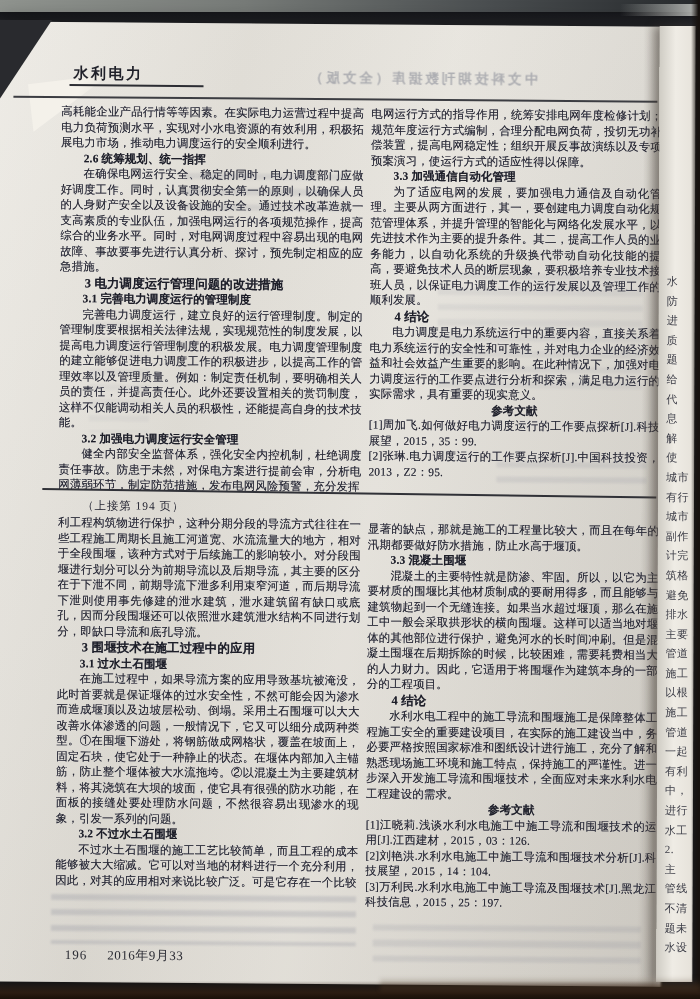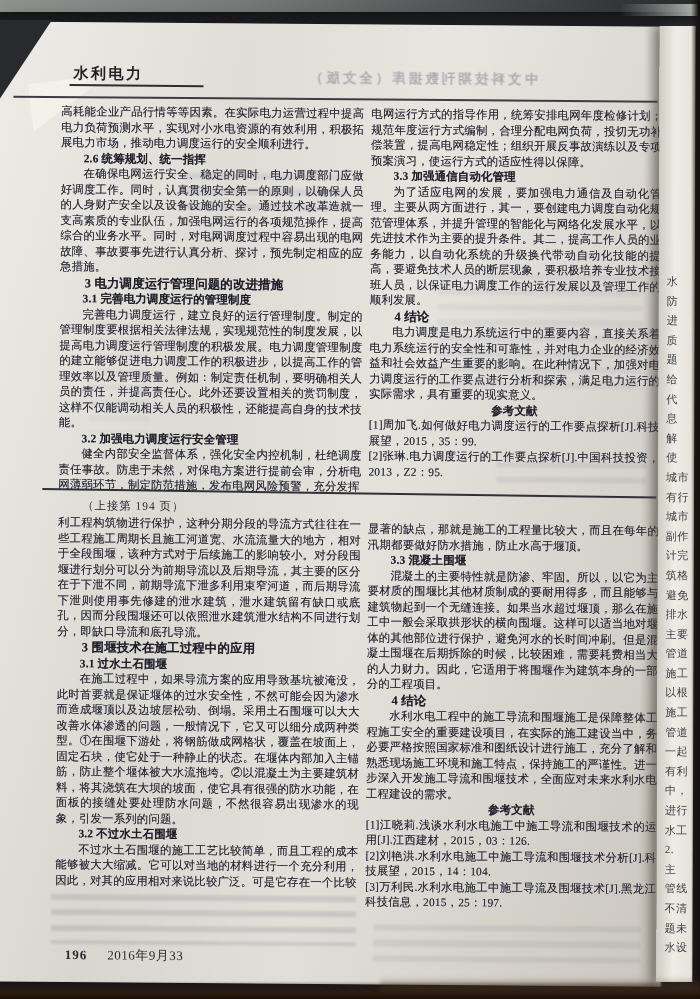--- a/index.html
+++ b/index.html
@@ -73,21 +73,21 @@
   .a2-left{left:62px;top:493px;width:303px;max-height:400px;}
   .a2-right{left:372px;top:497px;width:291px;max-height:392px;}
   .article-divider{position:absolute;left:46px;top:468px;width:614px;height:2px;
     background:#303137;transform:rotate(.35deg);}
   .continuation-note{position:absolute;left:62px;top:476px;font-size:11.4px;
     color:#262734;letter-spacing:1px;margin-left:24px;}
 
   
   .page-footer{position:absolute;left:72px;top:924px;font-size:13px;color:#2a2b33;
     letter-spacing:.5px;}
-  .page-footer .num{font-weight:bold;margin-right:20px;letter-spacing:1px;text-align:center;}
+  .page-footer .num{font-weight:normal;margin-right:20px;letter-spacing:1px;text-align:center;}
 
   
   .smudge{position:absolute;filter:blur(1.1px);
     background:repeating-linear-gradient(180deg,#5a5f78 0 6px,transparent 6px 15.5px);}
   .s1{left:185px;top:150px;width:165px;height:42px;opacity:.10;}
   .s2{left:440px;top:248px;width:205px;height:120px;opacity:.07;}
   .s3{left:500px;top:436px;width:150px;height:26px;opacity:.10;}
   .s4{left:58px;top:872px;width:305px;height:50px;opacity:.16;}
   .s5{left:380px;top:900px;width:268px;height:42px;opacity:.11;}
   .s6{left:92px;top:300px;width:60px;height:110px;opacity:.05;}

